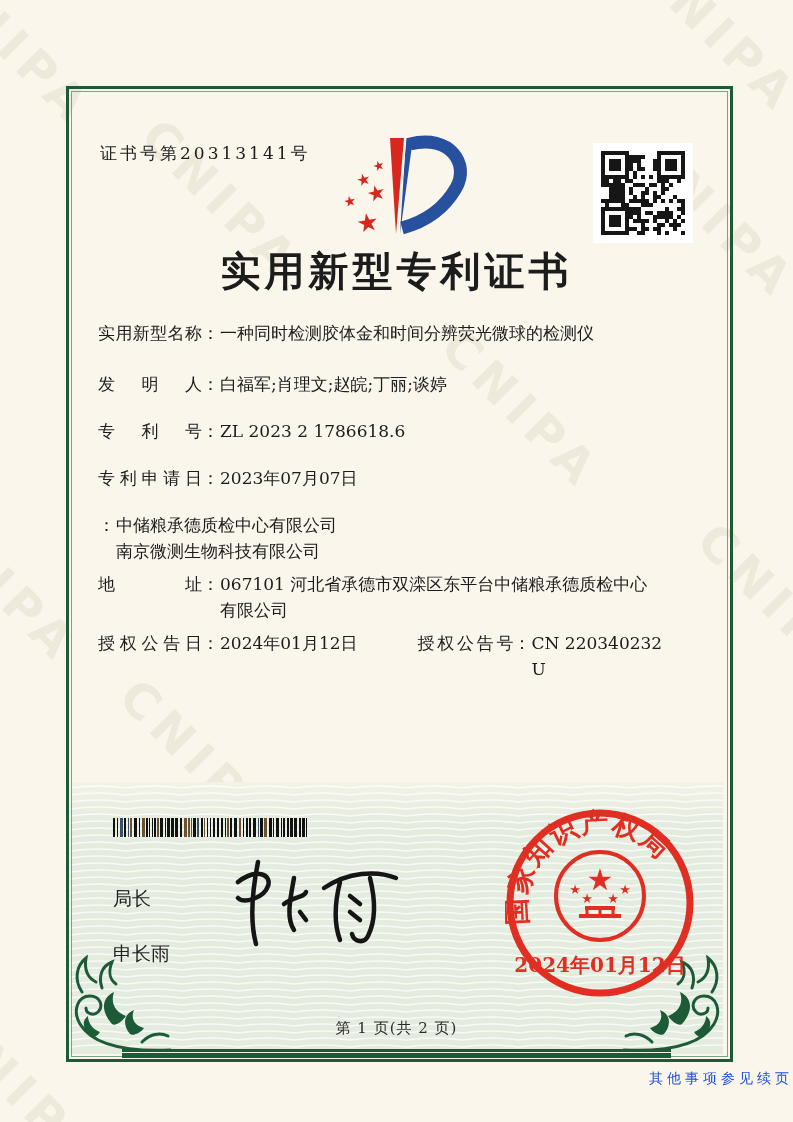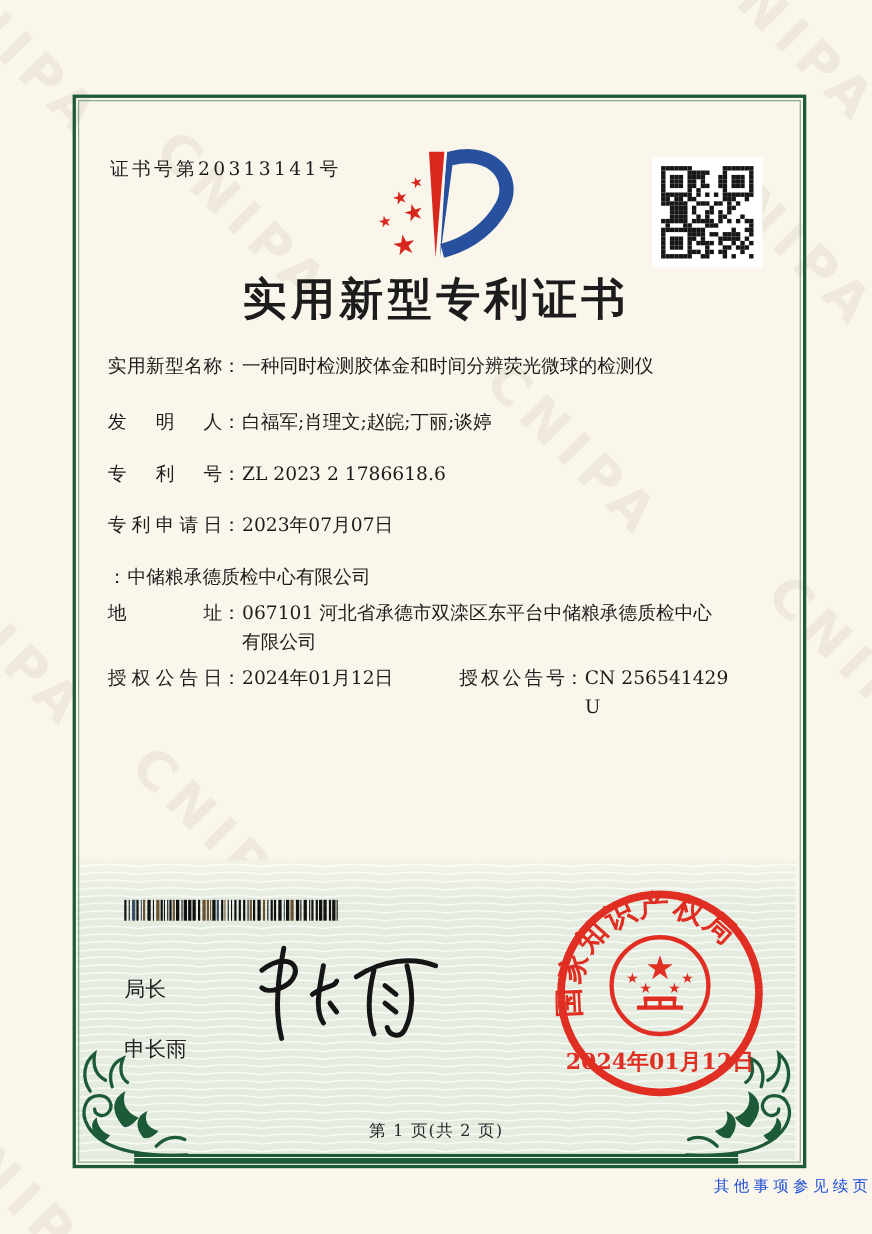--- a/index.html
+++ b/index.html
@@ -638,35 +638,36 @@
     </div>
     <div class="frow">
       <span class="flabel">专利申请日</span>
       <span class="fcolon">：</span>
       <span class="fvalue">2023年07月07日</span>
     </div>
     <div class="frow">
       <span class="fcolon">：</span>
       <span class="fvalue">
         <div>中储粮承德质检中心有限公司</div>
+        <div>南京微测生物科技有限公司</div>
       </span>
     </div>
     <div class="frow tight">
       <span class="flabel">地址</span>
       <span class="fcolon">：</span>
       <span class="fvalue" style="max-width:440px">067101 河北省承德市双滦区东平台中储粮承德质检中心有限公司</span>
     </div>
     <div class="frow tight">
       <span class="flabel">授权公告日</span>
       <span class="fcolon">：</span>
       <span style="flex:none">2024年01月12日</span>
       <span class="pair2">
         <span class="flabel">授权公告号</span>
         <span class="fcolon">：</span>
-        <span>CN 256541429 U</span>
+        <span>CN 220340232 U</span>
       </span>
     </div>
   </div>
 
 
   <div class="barcode" id="barcode">
       <span style="width: 2px; margin-right: 2px; background: rgb(17, 17, 17);"></span>
       <span style="width: 1px; margin-right: 2px; background: rgb(17, 17, 17);"></span>
       <span style="width: 3px; margin-right: 1px; background: rgb(58, 79, 99);"></span>
       <span style="width: 2px; margin-right: 2px; background: rgb(17, 17, 17);"></span>

